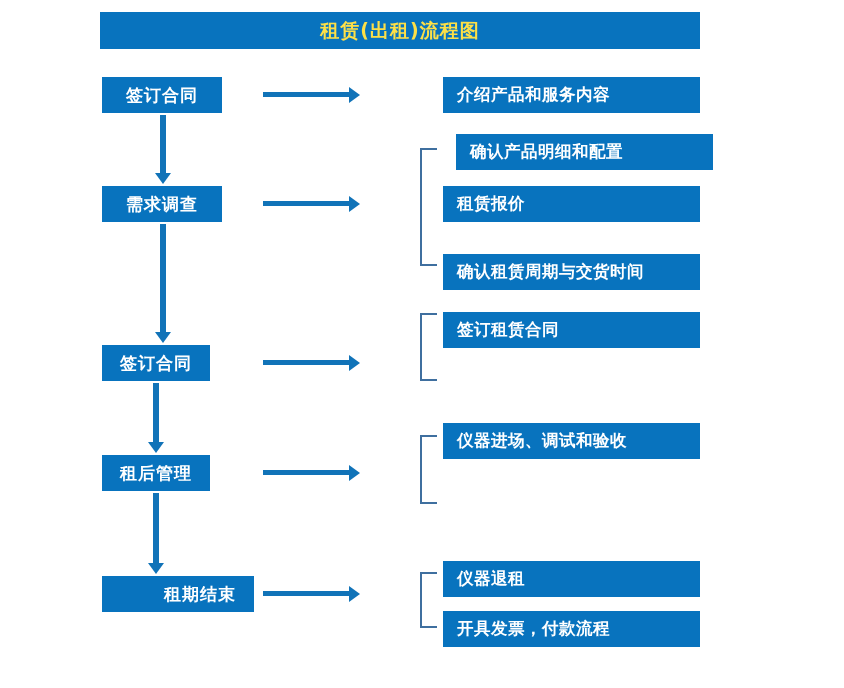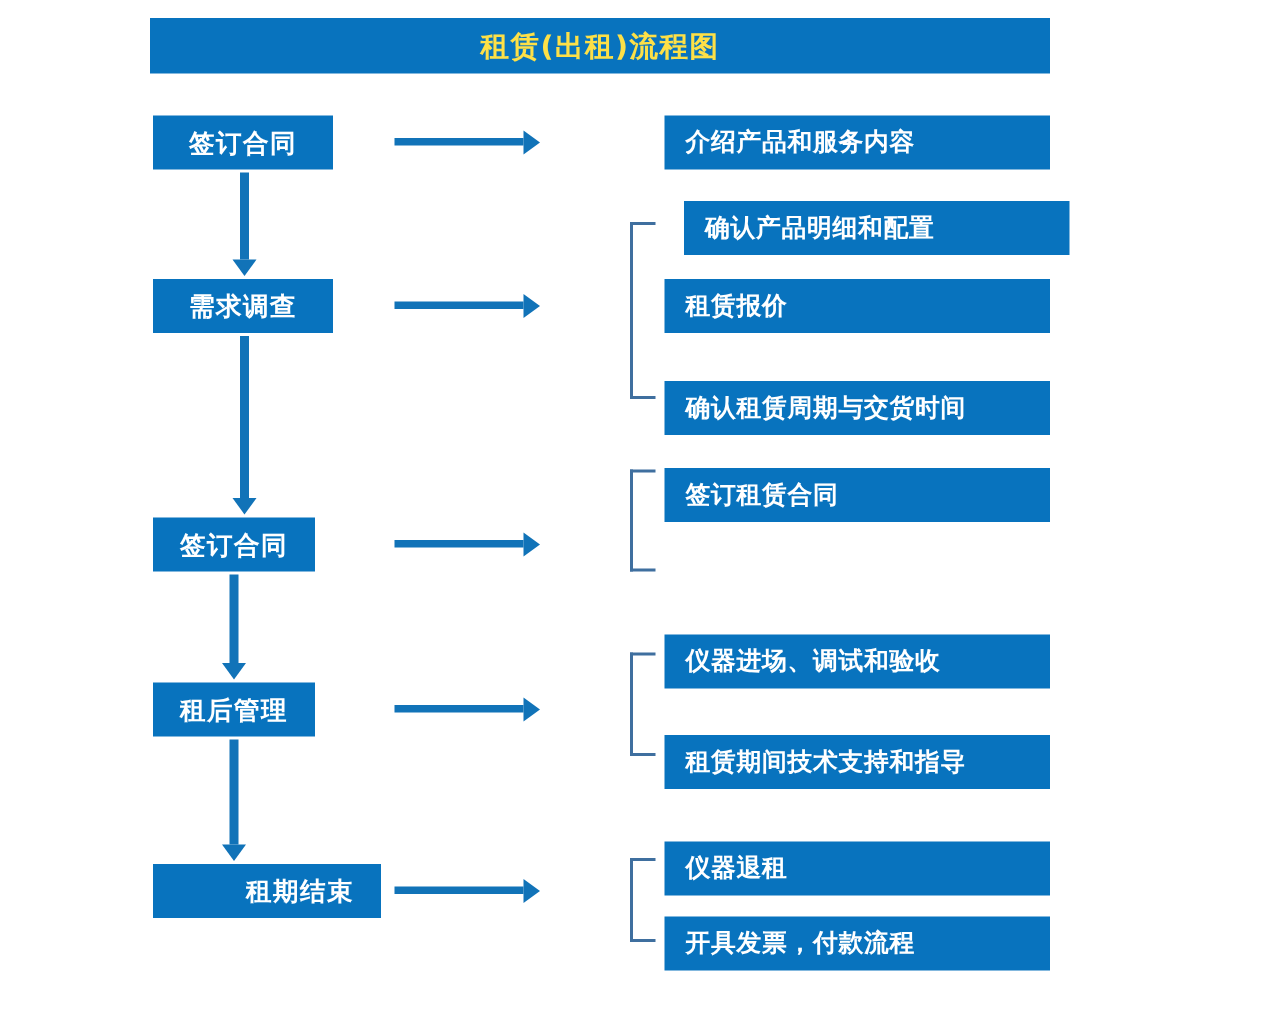--- a/index.html
+++ b/index.html
@@ -200,19 +200,18 @@
 
   <div class="detail-box" style="top:186px;">租赁报价</div>
 
   <div class="detail-box" style="top:254px;">确认租赁周期与交货时间</div>
 
   <div class="detail-box" style="top:312px;">签订租赁合同</div>
 
 
   <div class="detail-box" style="top:423px;">仪器进场、调试和验收</div>
 
-  <div class="detail-box" style="top:490px;">租赁期间技术支持和指导</div>
 
   <div class="detail-box" style="top:561px;">仪器退租</div>
 
   <div class="detail-box" style="top:611px;">开具发票，付款流程</div>
 
 </div>
 
 </body></html>

